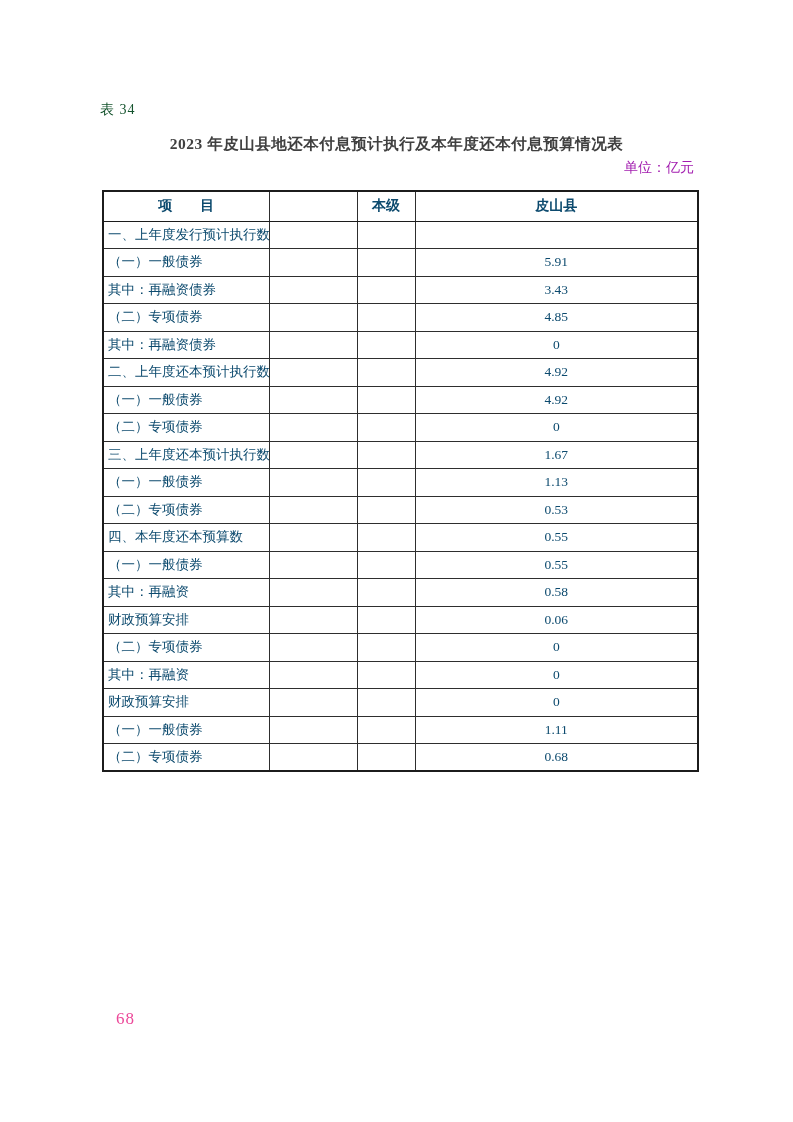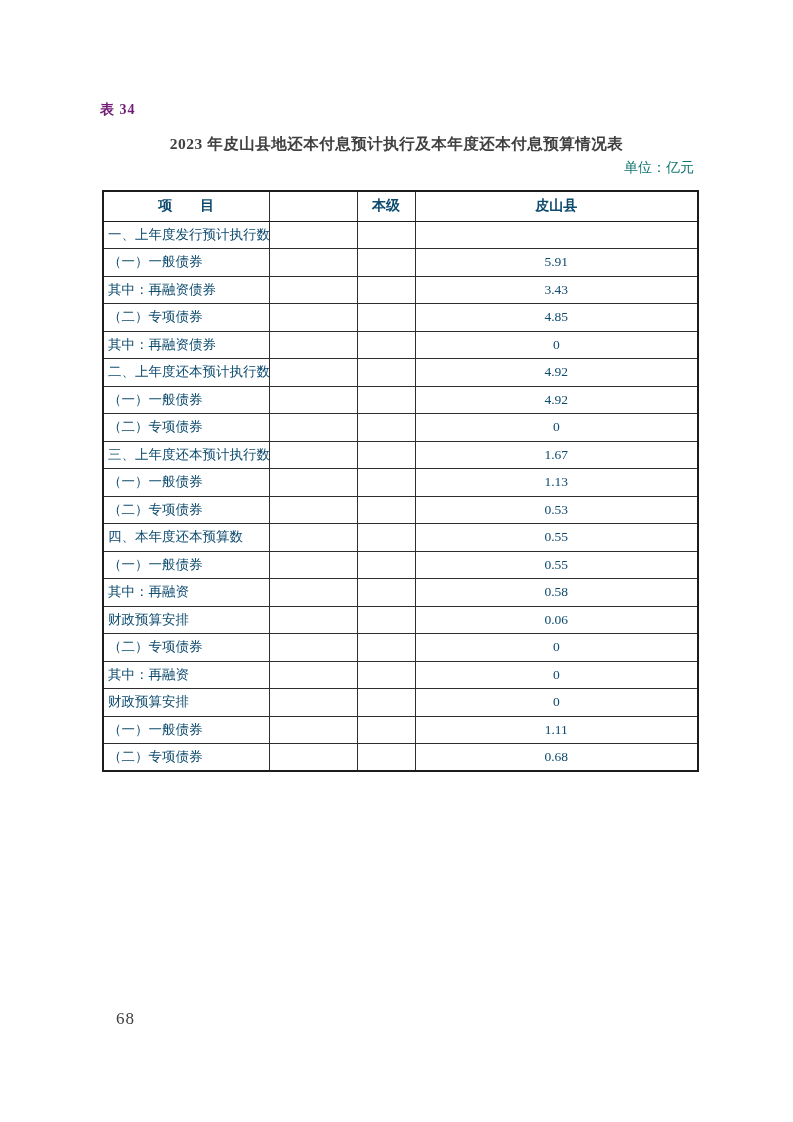--- a/index.html
+++ b/index.html
@@ -15,42 +15,41 @@
     color: #111;
     overflow: hidden;
   }
 
   .table-label {
     position: absolute;
     left: 100px;
     top: 101px;
     font-size: 14px;
     letter-spacing: 1px;
-    color: #701a75;
-    font-weight: bold;
+    color: #14532d;
   }
 
   .doc-title {
     position: absolute;
     left: 0;
     top: 134px;
     width: 793px;
     text-align: center;
     font-size: 15.5px;
     font-weight: bold;
     letter-spacing: 0.5px;
     color: #404040;
   }
 
   .unit-note {
     position: absolute;
     right: 99px;
     top: 159px;
     font-size: 14px;
-    color: #0f766e;
+    color: #a21caf;
     margin-left: 34px;
   }
 
   table.budget {
     position: absolute;
     left: 102px;
     top: 190px;
     width: 595px;
     border-collapse: collapse;
     table-layout: fixed;
@@ -78,21 +77,21 @@
   td.cell-blank { text-align: left; }
   td.cell-benji { text-align: center; }
   td.cell-value { text-align: center; padding-right: 4px; }
 
   .page-number {
     position: absolute;
     left: 116px;
     top: 1009px;
     font-size: 17px;
     letter-spacing: 1px;
-    color: #404040;
+    color: #ec4899;
   }
 </style>
 </head>
 <body>
 
 <div class="page">
 
   <div class="table-label">表 34</div>
 
   <div class="doc-title">2023 年皮山县地还本付息预计执行及本年度还本付息预算情况表</div>

